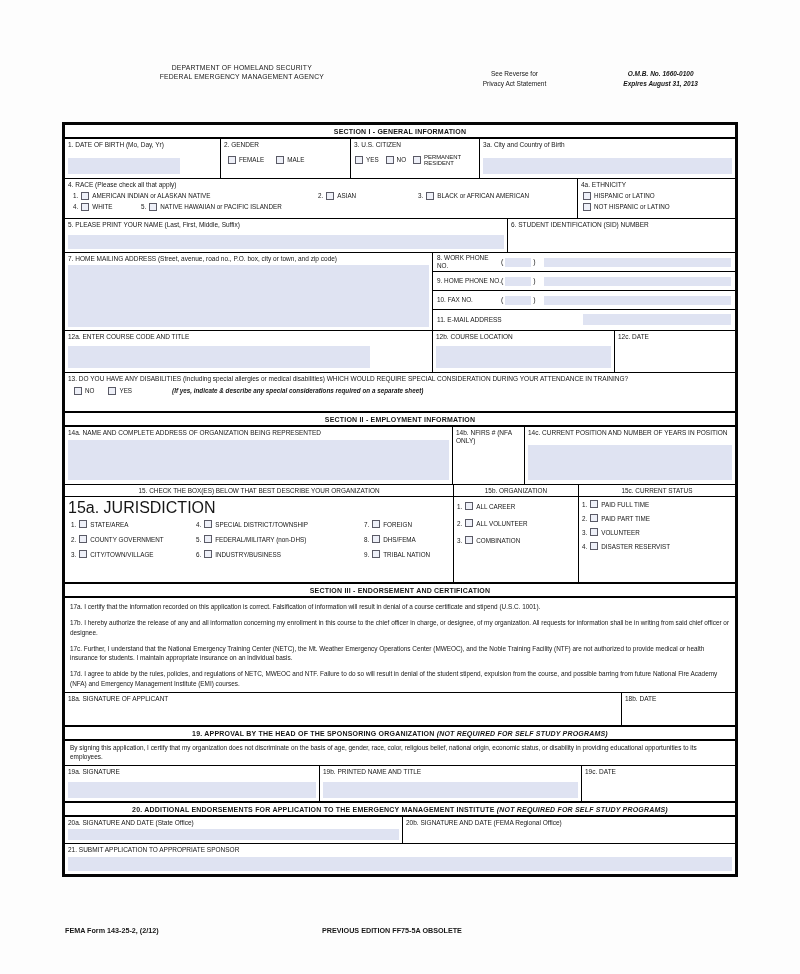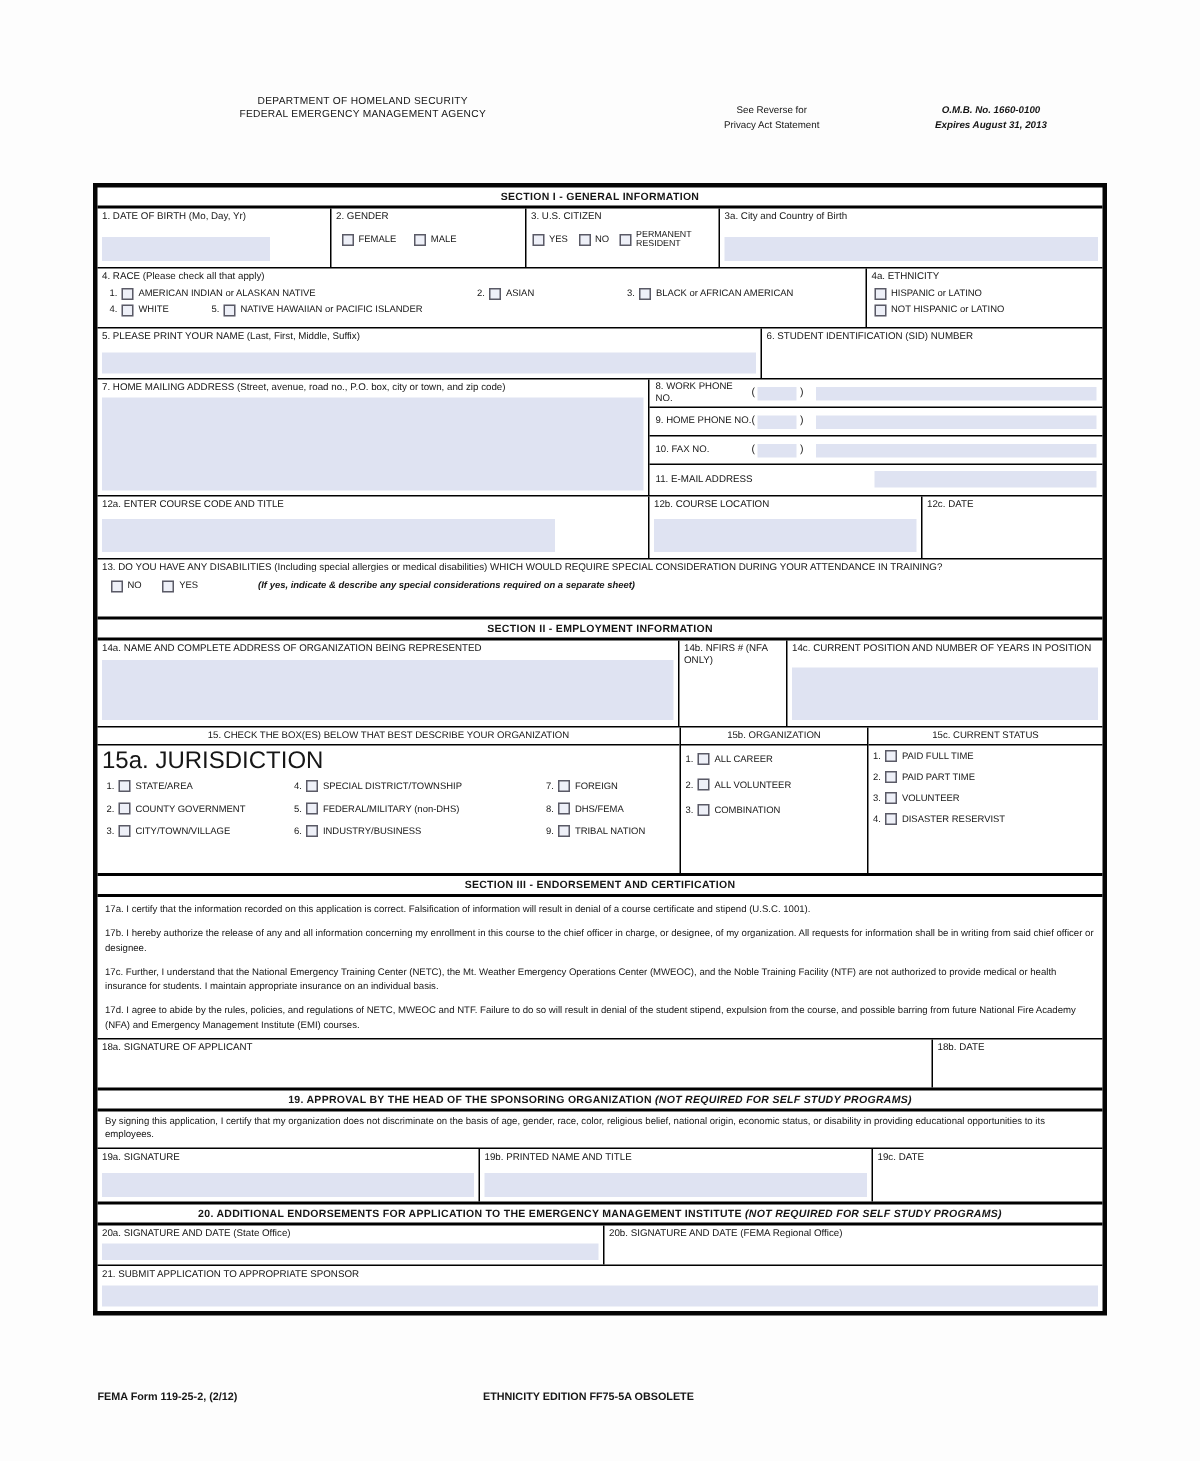--- a/index.html
+++ b/index.html
@@ -492,15 +492,15 @@
   <div class="row r21 nobb">
     <div class="cell c-21">
       <div class="lbl">21. SUBMIT APPLICATION TO APPROPRIATE SPONSOR</div>
       <div class="strip s21-strip"></div>
     </div>
   </div>
 
 </div>
 
 <div class="doc-footer">
-  <div class="foot-left">FEMA Form 119-25-2, (2/12)</div>
-  <div class="foot-mid">ETHNICITY EDITION FF75-5A OBSOLETE</div>
+  <div class="foot-left">FEMA Form 143-25-2, (2/12)</div>
+  <div class="foot-mid">PREVIOUS EDITION FF75-5A OBSOLETE</div>
 </div>
 
 </body></html>

